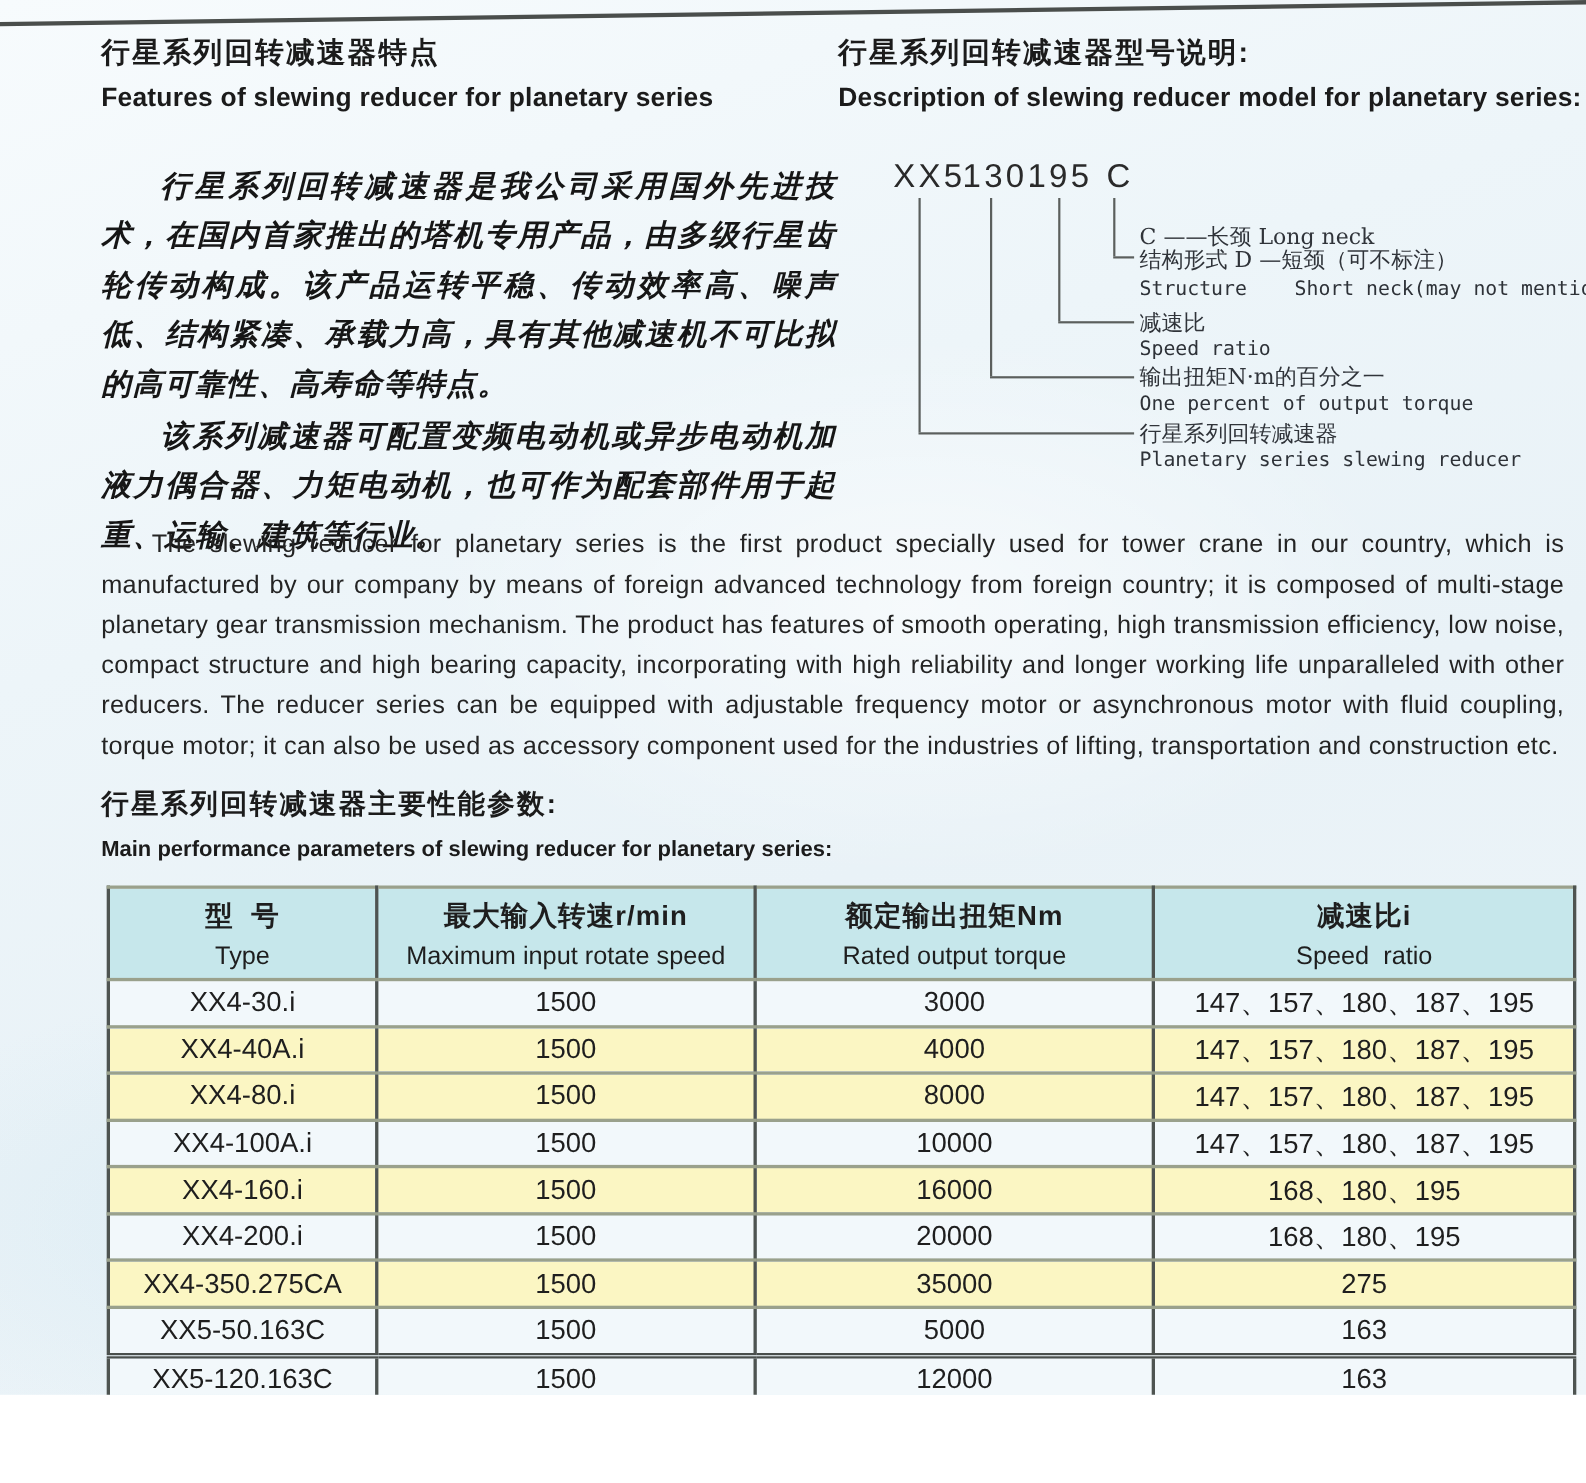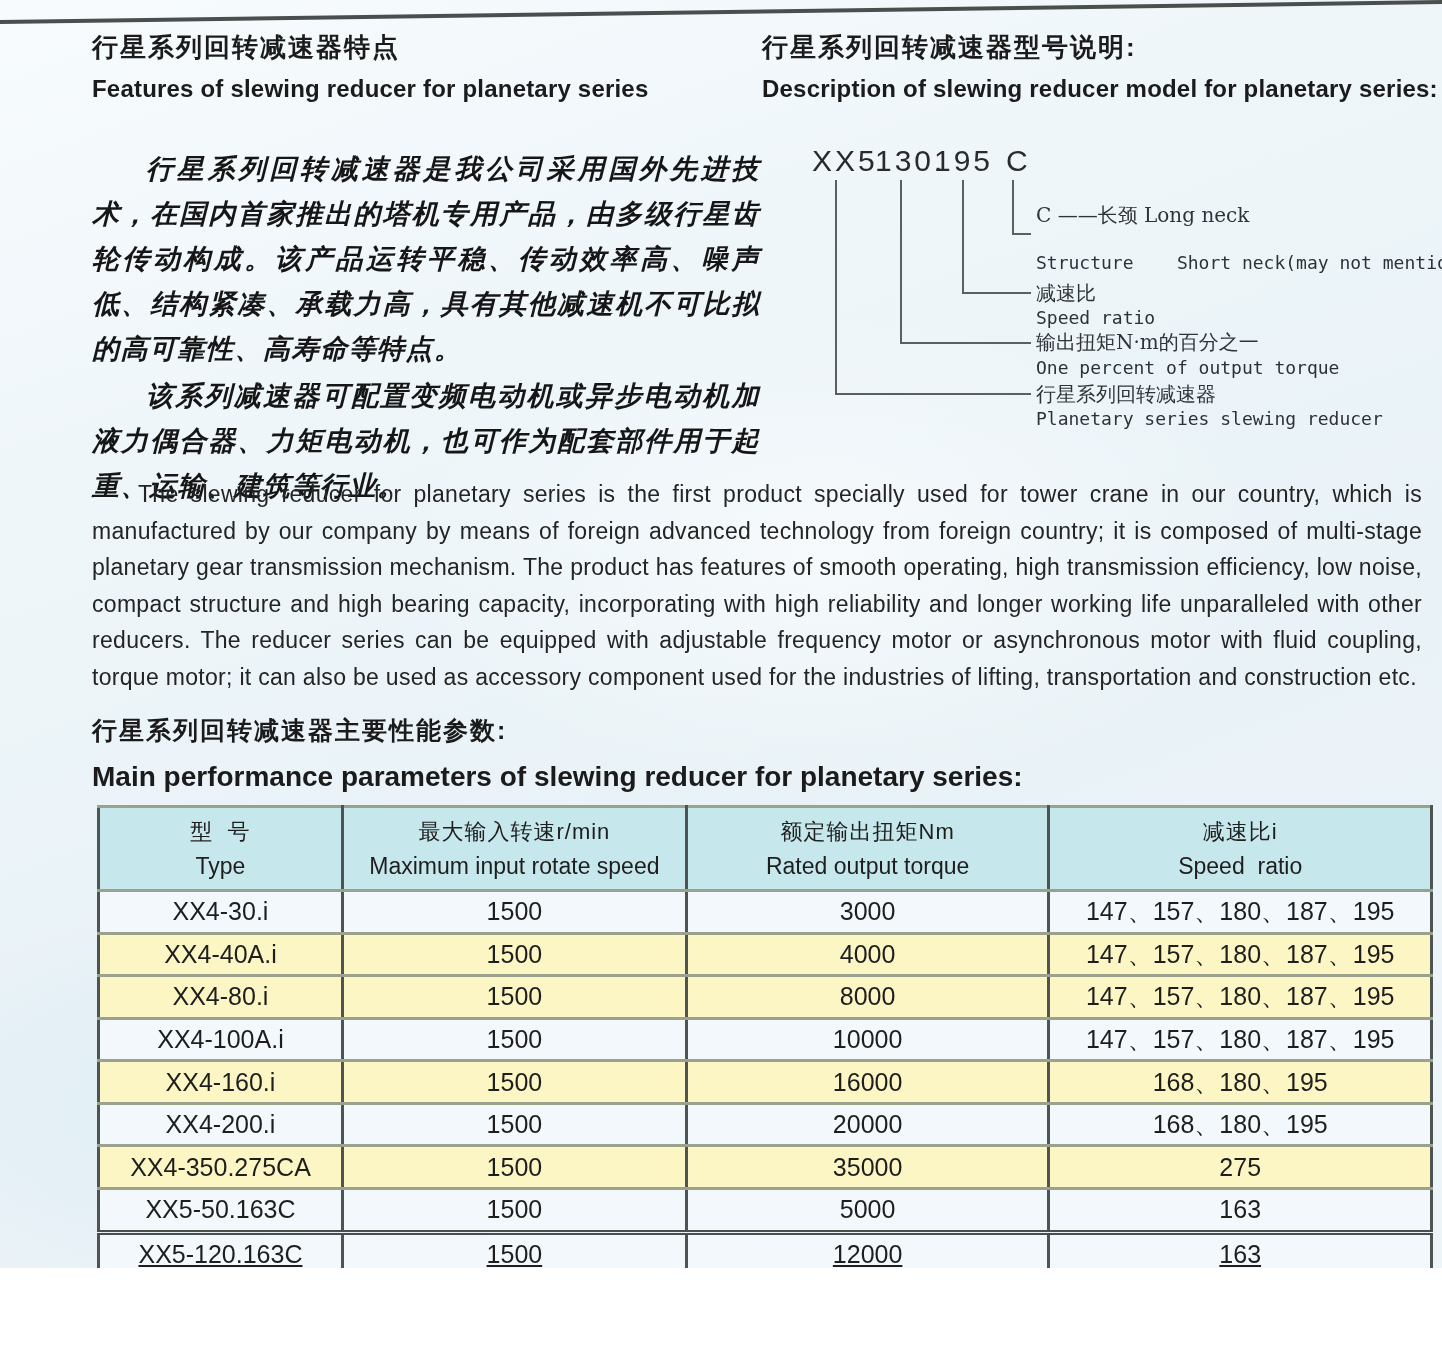--- a/index.html
+++ b/index.html
@@ -38,40 +38,40 @@
   .legend-en{position:absolute;left:276px;font-family:"DejaVu Sans Mono","Liberation Mono",monospace;font-size:18px;color:#2e3238;white-space:pre;}
   .lg0{top:62px;} .lg1z{top:83px;} .lg1e{top:112px;} .lg2z{top:140px;} .lg2e{top:167px;}
   .lg3z{top:189px;} .lg3e{top:217px;} .lg4z{top:241px;} .lg4e{top:268px;}
 
   .intro{position:absolute;left:92px;top:476px;width:1330px;font-size:23px;line-height:36.5px;
          text-align:justify;letter-spacing:0.3px;color:#242424;}
   .intro p{margin:0;text-indent:46px;}
 
   .params-head{position:absolute;left:92px;top:714px;width:1330px;}
   .params-head .zh{font-size:25px;font-weight:bold;letter-spacing:2px;}
-  .params-head .en{font-size:28px;font-weight:bold;margin-top:14px;}
+  .params-head .en{font-size:20px;font-weight:bold;margin-top:14px;}
 
   table.params{
     position:absolute;left:97px;top:805px;width:1336px;height:515px;
     border-collapse:collapse;table-layout:fixed;
     font-size:25px;color:#1e1e1e;
   }
   table.params td,table.params th{
     border-left:3px solid #4e5451;border-right:3px solid #4e5451;
     border-top:3px solid #9aa18c;border-bottom:3px solid #9aa18c;
     padding:0;text-align:center;vertical-align:middle;overflow:hidden;white-space:nowrap;
   }
   table.params{border:2px solid #7d8a86;}
   table.params th{height:81px;font-weight:normal;}
   table.params td{height:36px;}
-  .th-zh{font-size:22px;font-weight:normal;letter-spacing:1px;white-space:pre;}
+  .th-zh{font-size:25px;font-weight:bold;letter-spacing:1px;white-space:pre;}
   .th-en{font-size:23px;margin-top:6px;white-space:pre;}
   tr.r-even td{background:#f2f8fb;}
   tr.r-odd td{background:#fbf6c3;}
-  tr.thick-top td{border-top:5px double #4a4f4c;text-decoration:underline;}
+  tr.thick-top td{border-top:5px double #4a4f4c;}
   td.cell-type{text-align:left;padding-left:28px;}
 </style>
 </head>
 <body>
 
 <div class="page">
   <div class="wave wave1"></div>
   <div class="wave wave2"></div>
   <div class="top-rule"></div>
 
@@ -98,20 +98,21 @@
     <div class="ln v v1"></div>
     <div class="ln h h1"></div>
     <div class="ln v v2"></div>
     <div class="ln h h2"></div>
     <div class="ln v v3"></div>
     <div class="ln h h3"></div>
     <div class="ln v v4"></div>
     <div class="ln h h4"></div>
 
     <div class="legend-zh lg0">C ——长颈 Long neck</div>
+    <div class="legend-zh lg1z">结构形式 D —短颈（可不标注）</div>
     <div class="legend-en lg1e">Structure    Short neck(may not mentioned)</div>
     <div class="legend-zh lg2z">减速比</div>
     <div class="legend-en lg2e">Speed ratio</div>
     <div class="legend-zh lg3z">输出扭矩N·m的百分之一</div>
     <div class="legend-en lg3e">One percent of output torque</div>
     <div class="legend-zh lg4z">行星系列回转减速器</div>
     <div class="legend-en lg4e">Planetary series slewing reducer</div>
   </div>
 
   <div class="intro">

